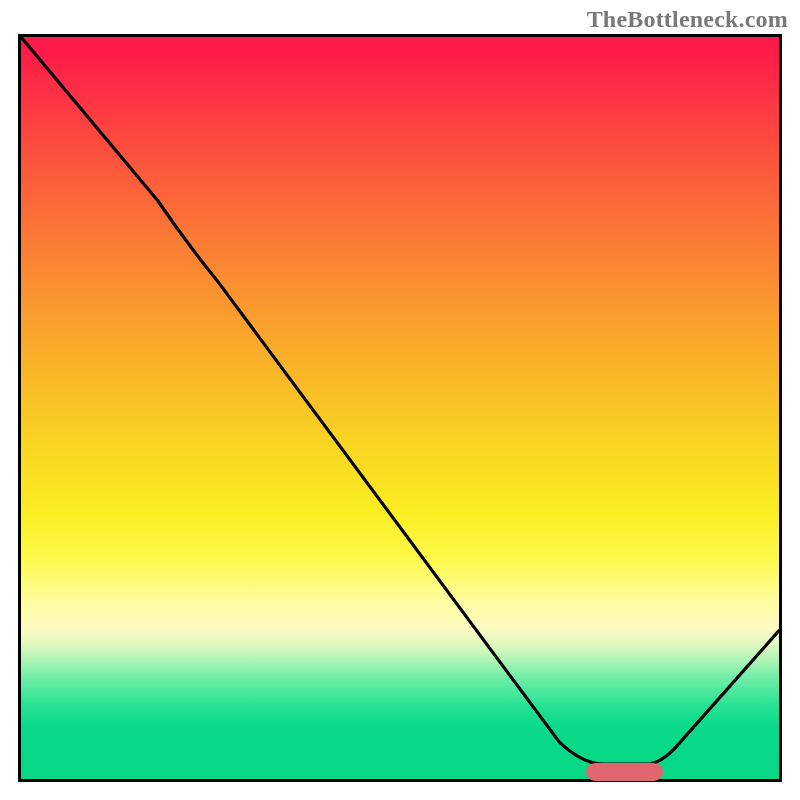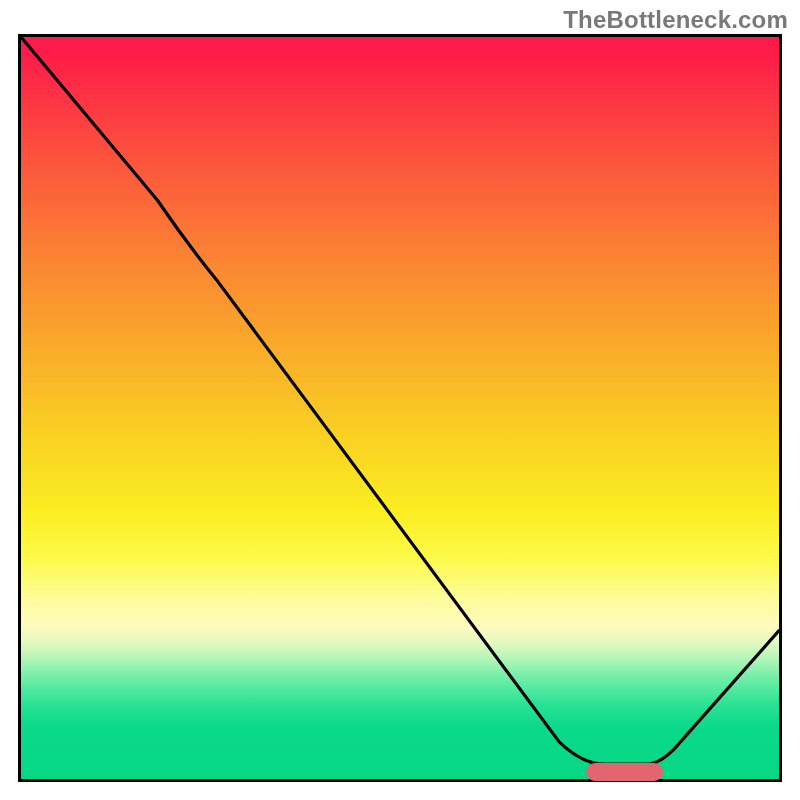--- a/index.html
+++ b/index.html
@@ -2,21 +2,21 @@
 <html><head>
 <meta charset="utf-8">
 <style>
   * { margin: 0; padding: 0; box-sizing: border-box; }
   html, body { width: 800px; height: 800px; overflow: hidden; background: #fff; }
   .wrap { position: relative; width: 800px; height: 800px; }
   .watermark {
     position: absolute;
     top: 6px;
     right: 12px;
-    font-family: Liberation Sans, sans-serif;
+    font-family: Liberation Serif, serif;
     font-size: 24px;
     font-weight: 600;
     color: #79797a;
     letter-spacing: 0.2px;
     z-index: 3;
   }
   .plot {
     position: absolute;
     left: 18px;
     top: 34px;

